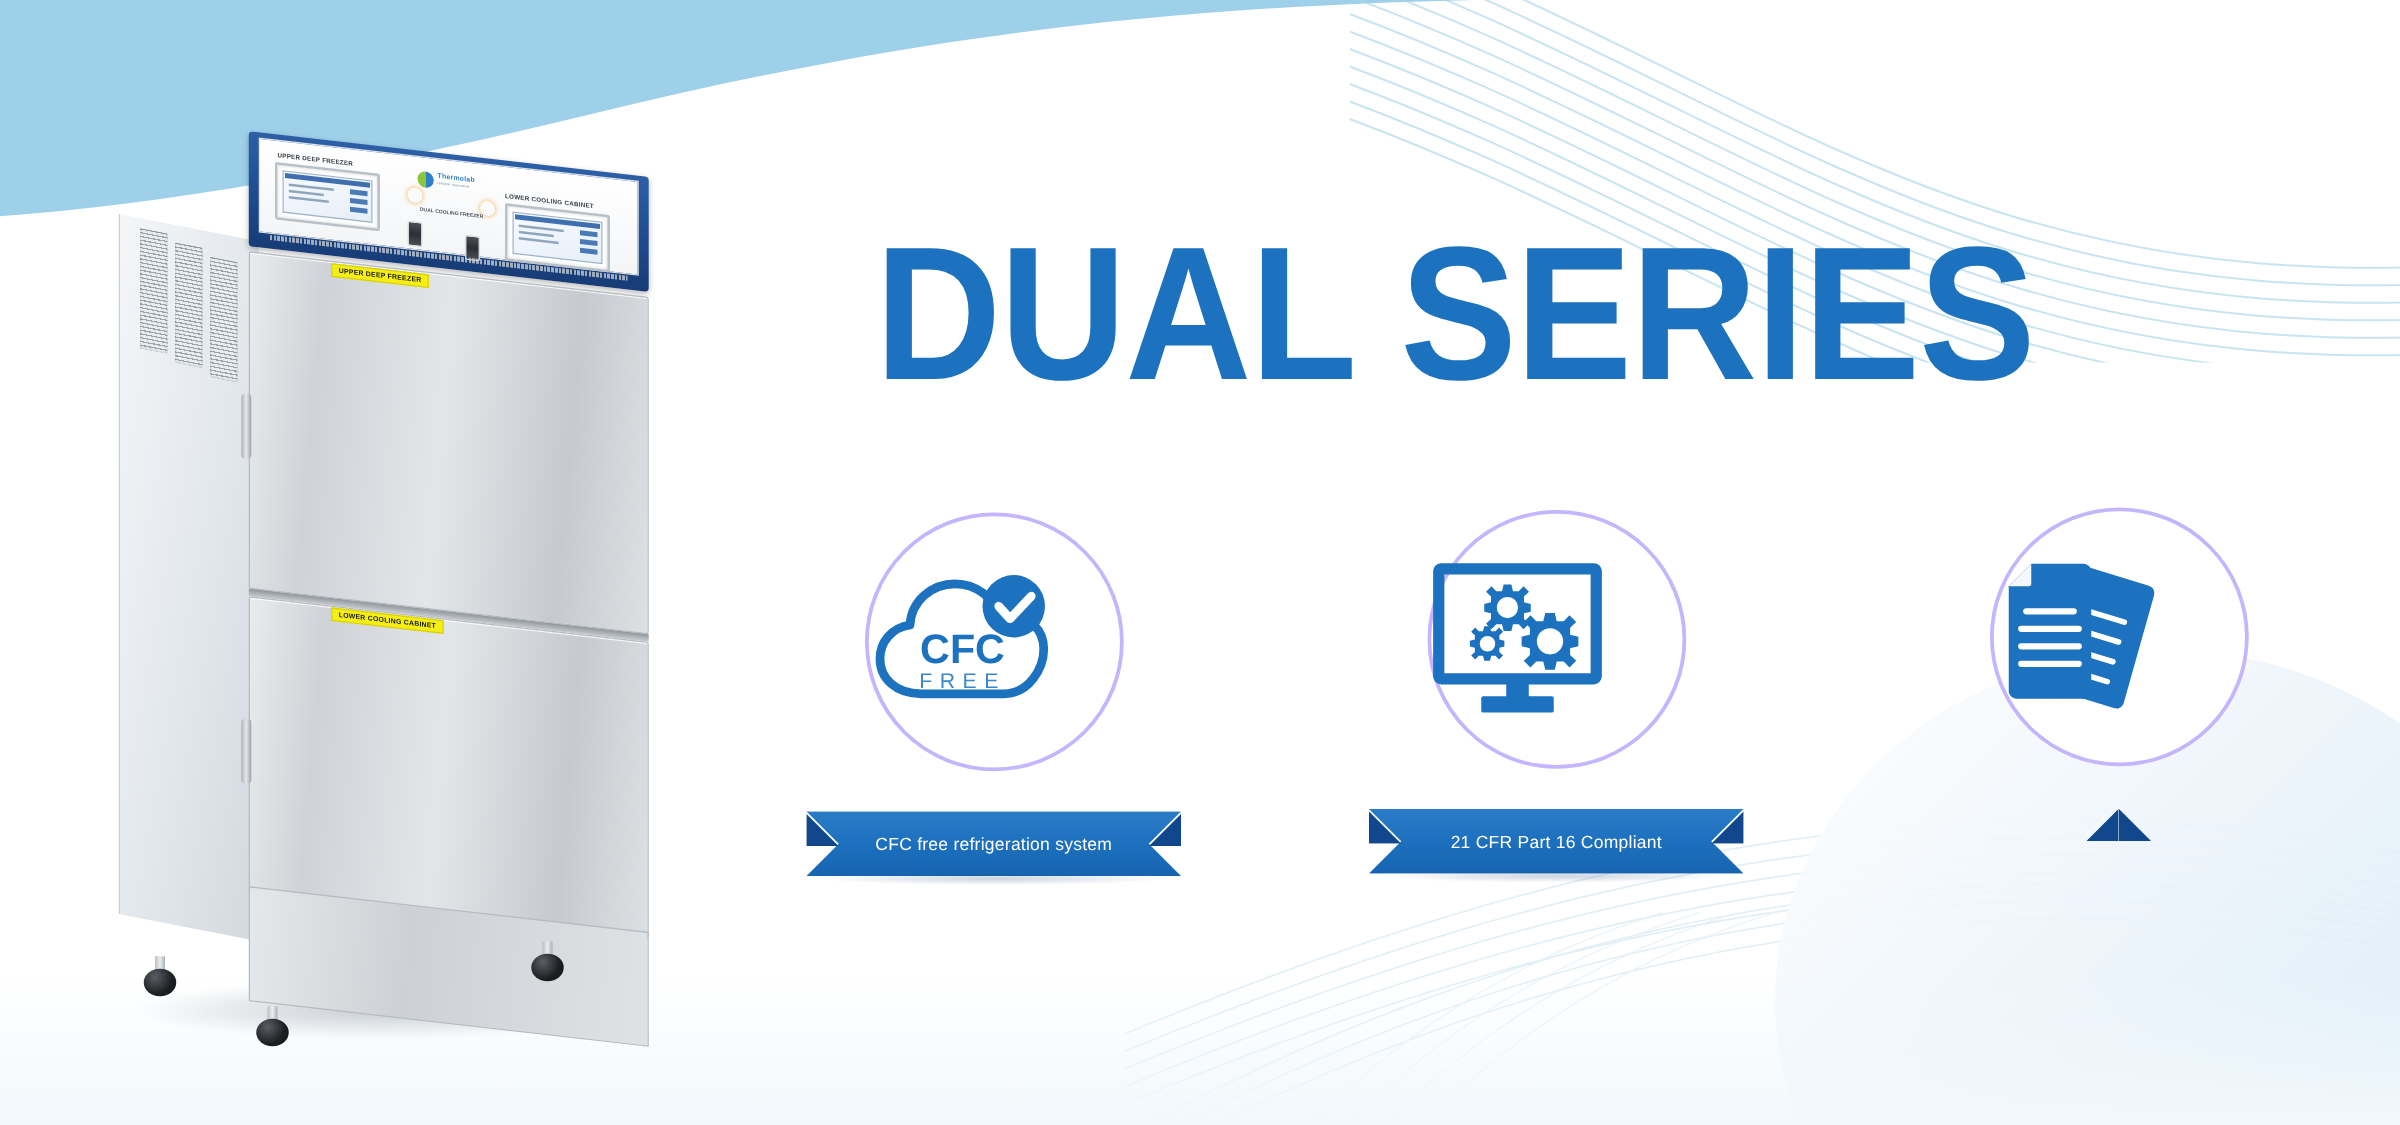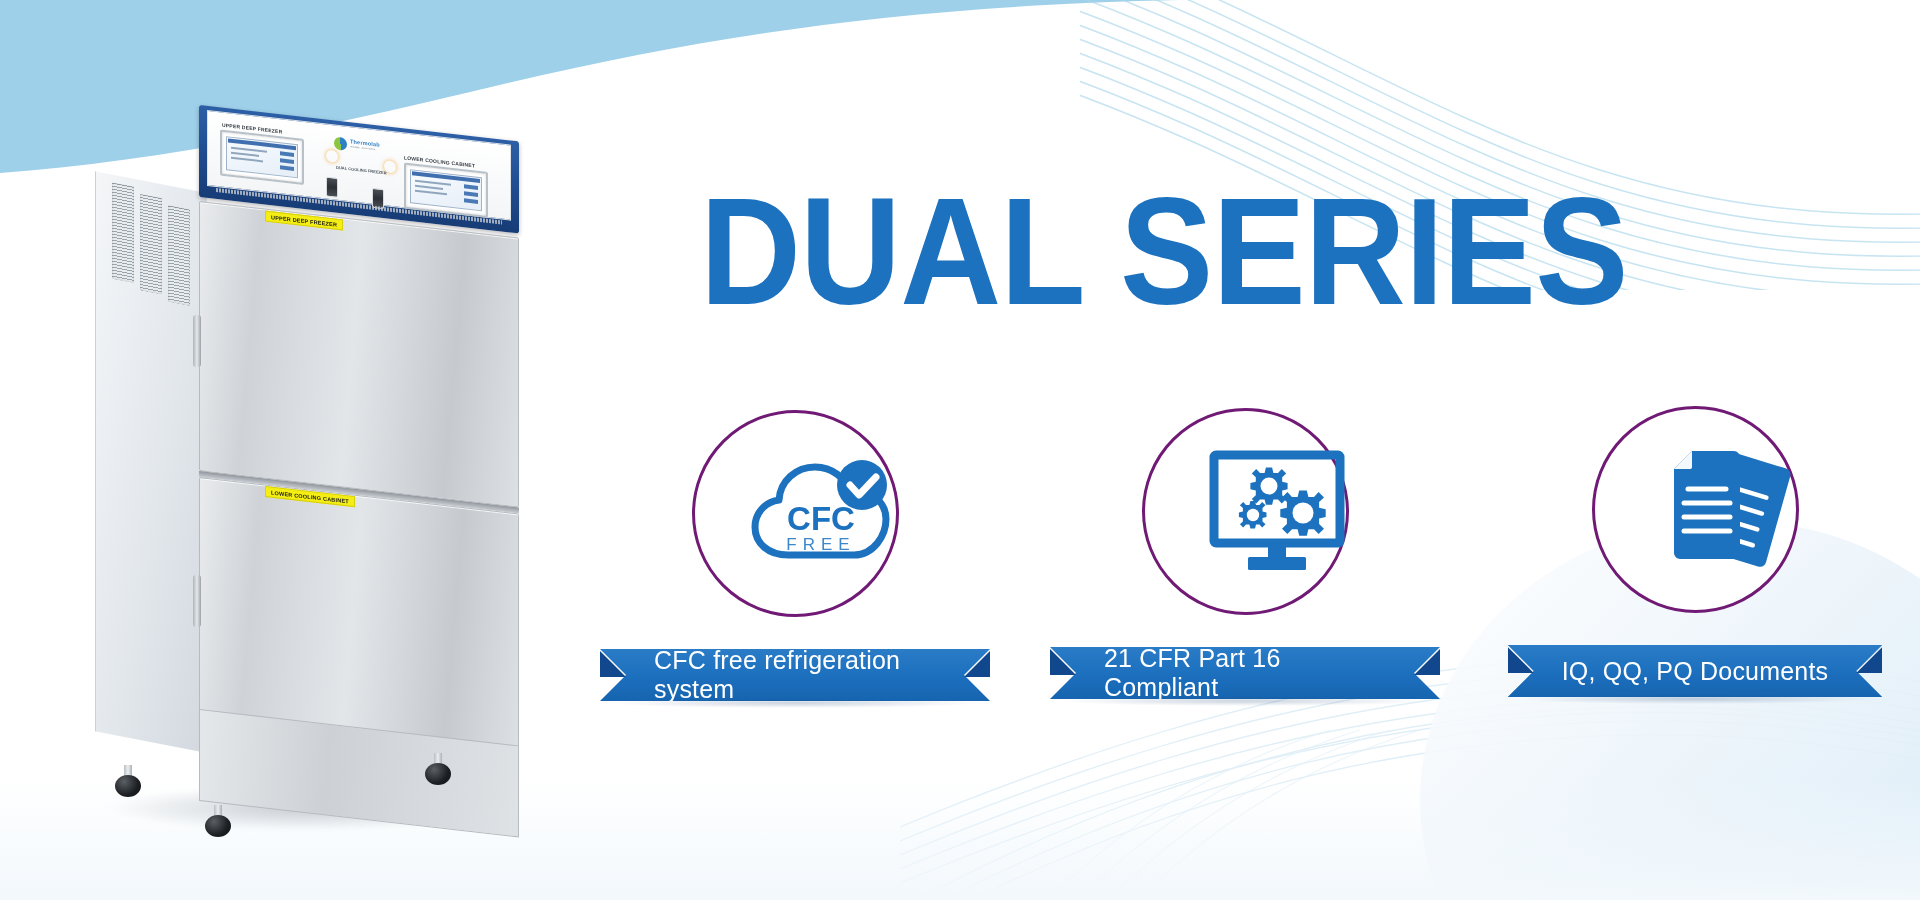--- a/index.html
+++ b/index.html
@@ -138,28 +138,28 @@
               white-space:nowrap; }
 
   
   #features { position:absolute; left:600px; top:410px; width:1290px; height:300px;
               display:flex; justify-content:space-between; align-items:flex-start; }
   .feature { width:390px; display:flex; flex-direction:column; align-items:center; }
   .feature:nth-child(2) { margin-top:-2px; }
   .feature:nth-child(3) { margin-top:-4px; }
 
   .icon-circle { width:207px; height:207px; border-radius:50%;
-                 border:3px solid #701a75; background:#ffffff;
-                 display:flex; align-items:center; justify-content:flex-end; }
+                 border:3px solid #c4b5fd; background:#ffffff;
+                 display:flex; align-items:center; justify-content:flex-start; }
   .icon-circle svg { display:block; }
 
   
   .ribbon { position:relative; margin-top:32px; height:52px; min-width:300px;
             display:flex; align-items:center; justify-content:center;
-            color:#ffffff; font-size:25px; font-weight:400; letter-spacing:.2px;
+            color:#ffffff; font-size:14px; font-weight:400; letter-spacing:.2px;
             padding:0 54px;
             background:linear-gradient(180deg,#2a7cc7 0%, #1c6fbd 55%, #1664b0 100%);
             clip-path:polygon(0 0, 100% 0, calc(100% - 26px) 50%, 100% 100%, 0 100%, 26px 50%); }
   .ribbon-wrap { position:relative; display:inline-block; }
   .fold { position:absolute; top:34px; width:26px; height:26px; background:#11478c; }
   .fold.left  { left:0;  clip-path:polygon(0 0, 100% 100%, 0 100%); }
   .fold.right { right:0; clip-path:polygon(100% 0, 100% 100%, 0 100%); }
   .ribbon-shadow { position:absolute; left:14px; right:14px; bottom:-7px; height:10px;
                    background:radial-gradient(ellipse at center, rgba(20,60,110,.22) 0%, rgba(20,60,110,0) 72%); }
 </style>
@@ -371,21 +371,20 @@
           <path d="M30,6 L30,22 C30,23.5 29,24 28,24 L12,24 Z" fill="#ffffff" opacity="0.95"></path>
           <g stroke="#ffffff" stroke-width="5" stroke-linecap="round">
             <line x1="26" y1="44" x2="64" y2="44"></line>
             <line x1="22" y1="58" x2="68" y2="58"></line>
             <line x1="22" y1="72" x2="68" y2="72"></line>
             <line x1="22" y1="86" x2="68" y2="86"></line>
           </g>
         </svg>
       </div>
       <div class="ribbon-wrap">
-        <div class="ribbon">IQ, QQ, PQ Documents</div>
         <div class="fold left"></div>
         <div class="fold right"></div>
         <div class="ribbon-shadow"></div>
       </div>
     </div>
 
   </div>
 </div>
 
 </body></html>

